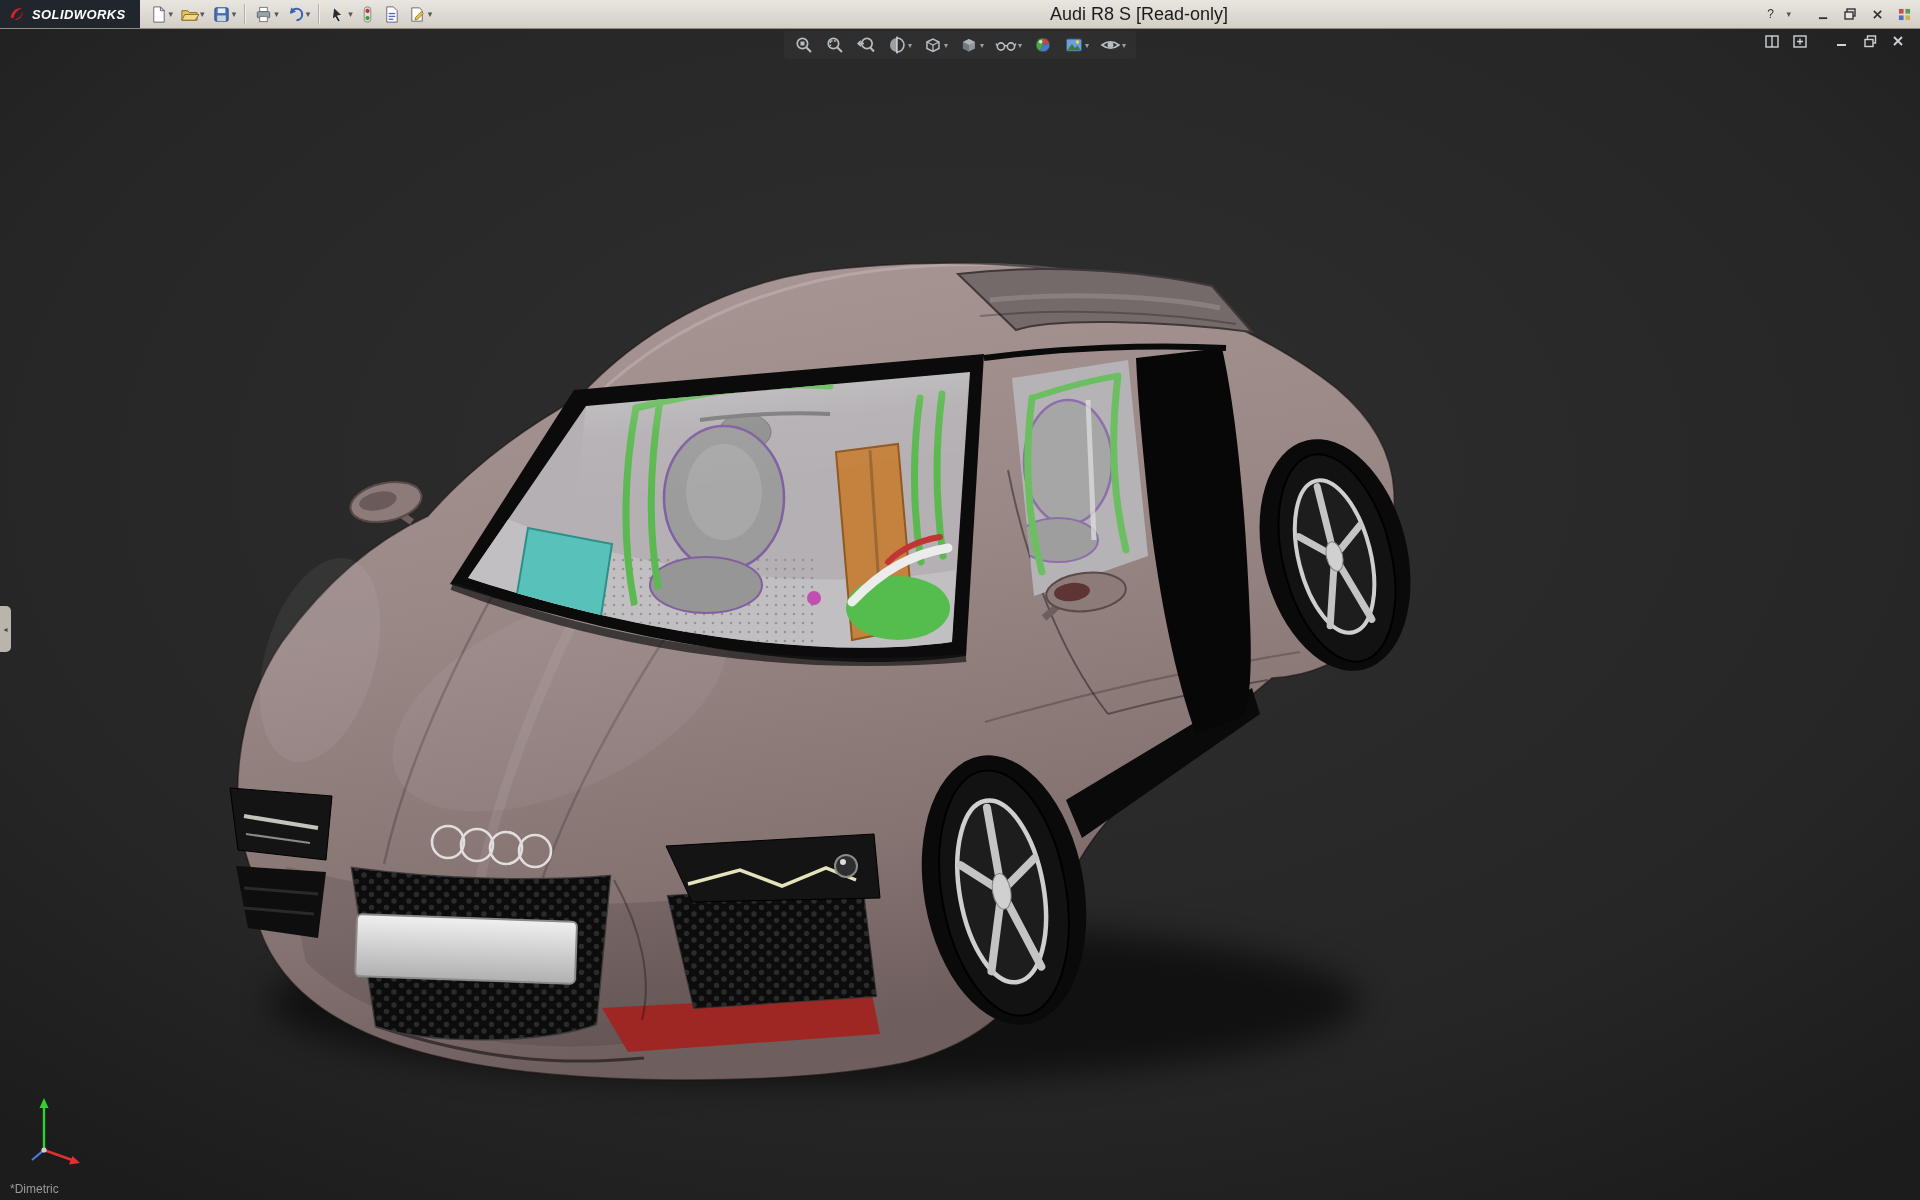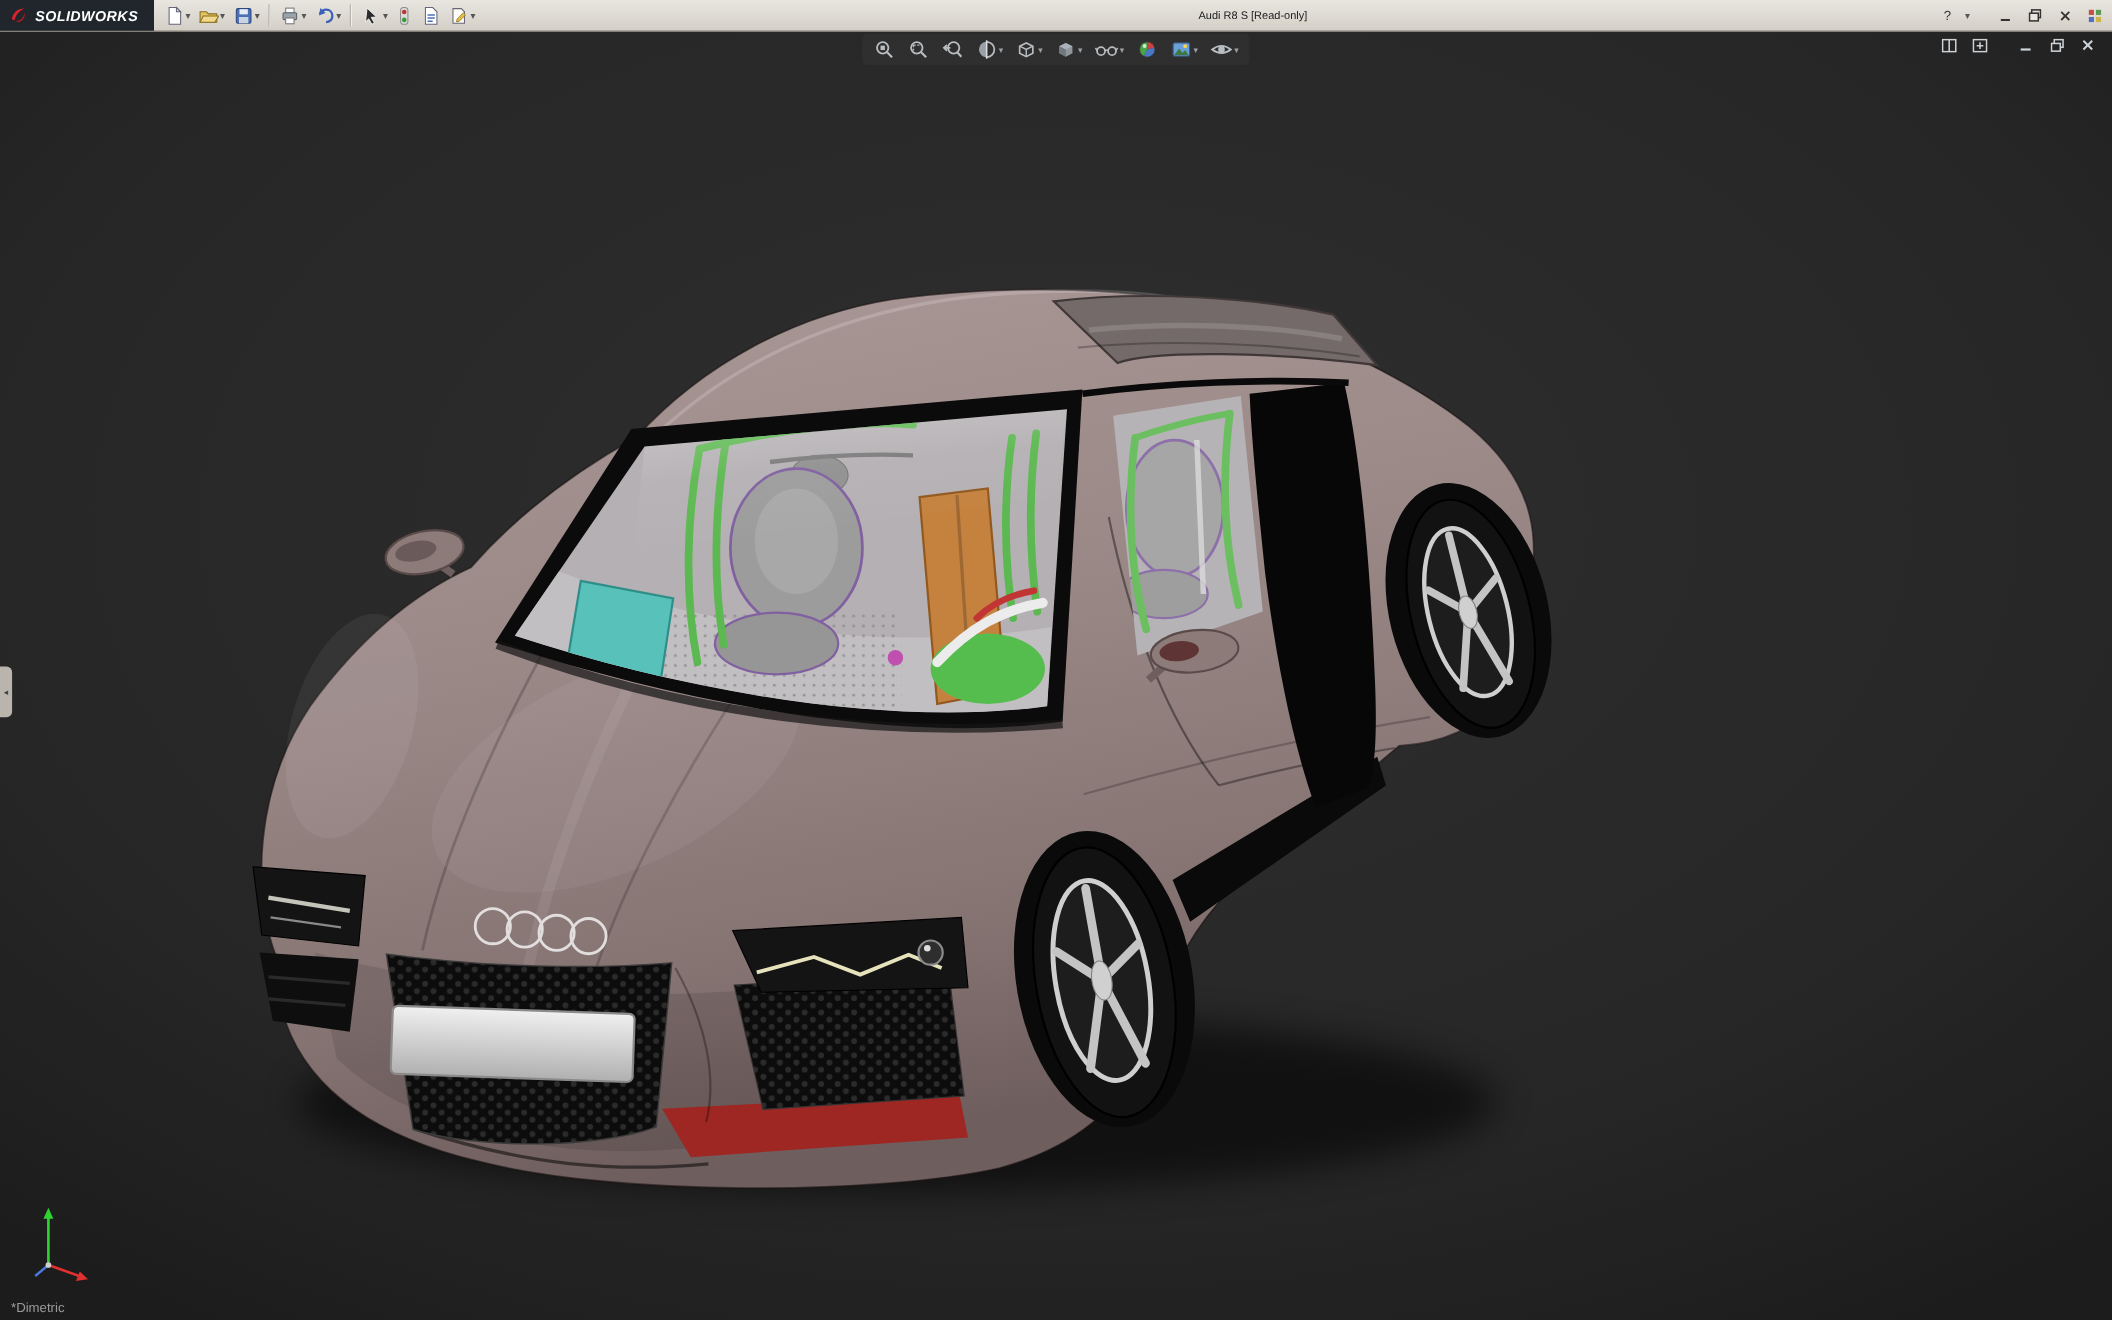--- a/index.html
+++ b/index.html
@@ -11,21 +11,21 @@
             background:linear-gradient(#e9e6e0,#d3cfc7);
             border-bottom:1px solid #8f8b83;display:flex;align-items:center;z-index:30;}
   .logo{height:28px;display:flex;align-items:center;gap:6px;padding:0 14px 0 8px;
         background:#20262b;color:#fff;font-style:italic;font-weight:bold;
         font-size:13px;letter-spacing:.4px;}
   .tb{display:flex;align-items:center;margin-left:6px;gap:1px;}
   .tb-btn{display:flex;align-items:center;height:24px;padding:0 2px;border:1px solid transparent;}
   .dd{font-size:9px;color:#555;margin-left:1px;}
   .sep{width:1px;height:20px;background:#b2aea6;border-right:1px solid #f2efe9;margin:0 4px;}
   .win-title{position:absolute;left:1139px;transform:translateX(-50%);
-             font-size:10px;color:#1b1b1b;white-space:nowrap;}
+             font-size:18px;color:#1b1b1b;white-space:nowrap;}
   .tbar-right{position:absolute;right:4px;top:0;height:28px;display:flex;align-items:center;gap:3px;}
   .wbtn{width:22px;height:19px;display:flex;align-items:center;justify-content:center;
         font-size:12px;color:#333;border:1px solid transparent;}
 
   
   .viewport{position:absolute;top:28px;left:0;width:1920px;height:1172px;background:#242424;}
   .scene{position:absolute;top:0;left:0;width:100%;height:100%;}
 
   .headsup{position:absolute;top:3px;left:50%;transform:translateX(-50%);
            display:flex;align-items:center;gap:7px;padding:2px 8px;border-radius:4px;

